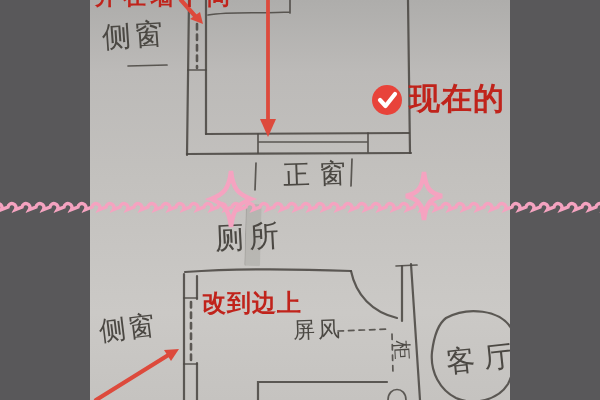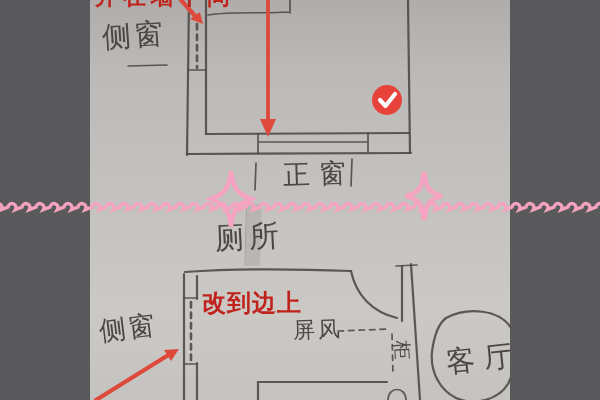--- a/index.html
+++ b/index.html
@@ -87,20 +87,21 @@
 
   <div class="txt red-note" style="left:95px;top:-16px;font-size:23px;letter-spacing:5px;">开在墙中间</div>
 
   <div class="txt pencil-text" style="left:102px;top:20px;font-size:29px;letter-spacing:3px;transform:rotate(-4deg);">侧窗</div>
 
   <div class="badge">
     <svg width="30" height="30" viewBox="0 0 30 30">
       <path class="check" d="M8,15 l5.5,6 L23,9"></path>
     </svg>
   </div>
+  <div class="txt red-note" style="left:409px;top:83px;font-size:31px;letter-spacing:1px;">现在的</div>
 
   <div class="txt pencil-text" style="left:283px;top:160px;font-size:27px;letter-spacing:9px;transform:rotate(-2deg);">正窗</div>
 
   <div class="txt pencil-text" style="left:215px;top:221px;font-size:30px;letter-spacing:4px;transform:rotate(-3deg);">厕所</div>
 
   <div class="txt red-note" style="left:202px;top:290px;font-size:24px;letter-spacing:1px;">改到边上</div>
 
   <div class="txt pencil-text" style="left:99px;top:314px;font-size:27px;letter-spacing:2px;transform:rotate(-7deg);">侧窗</div>
 
   <div class="txt pencil-text" style="left:293px;top:318px;font-size:22px;letter-spacing:3px;transform:rotate(-2deg);">屏风</div>

